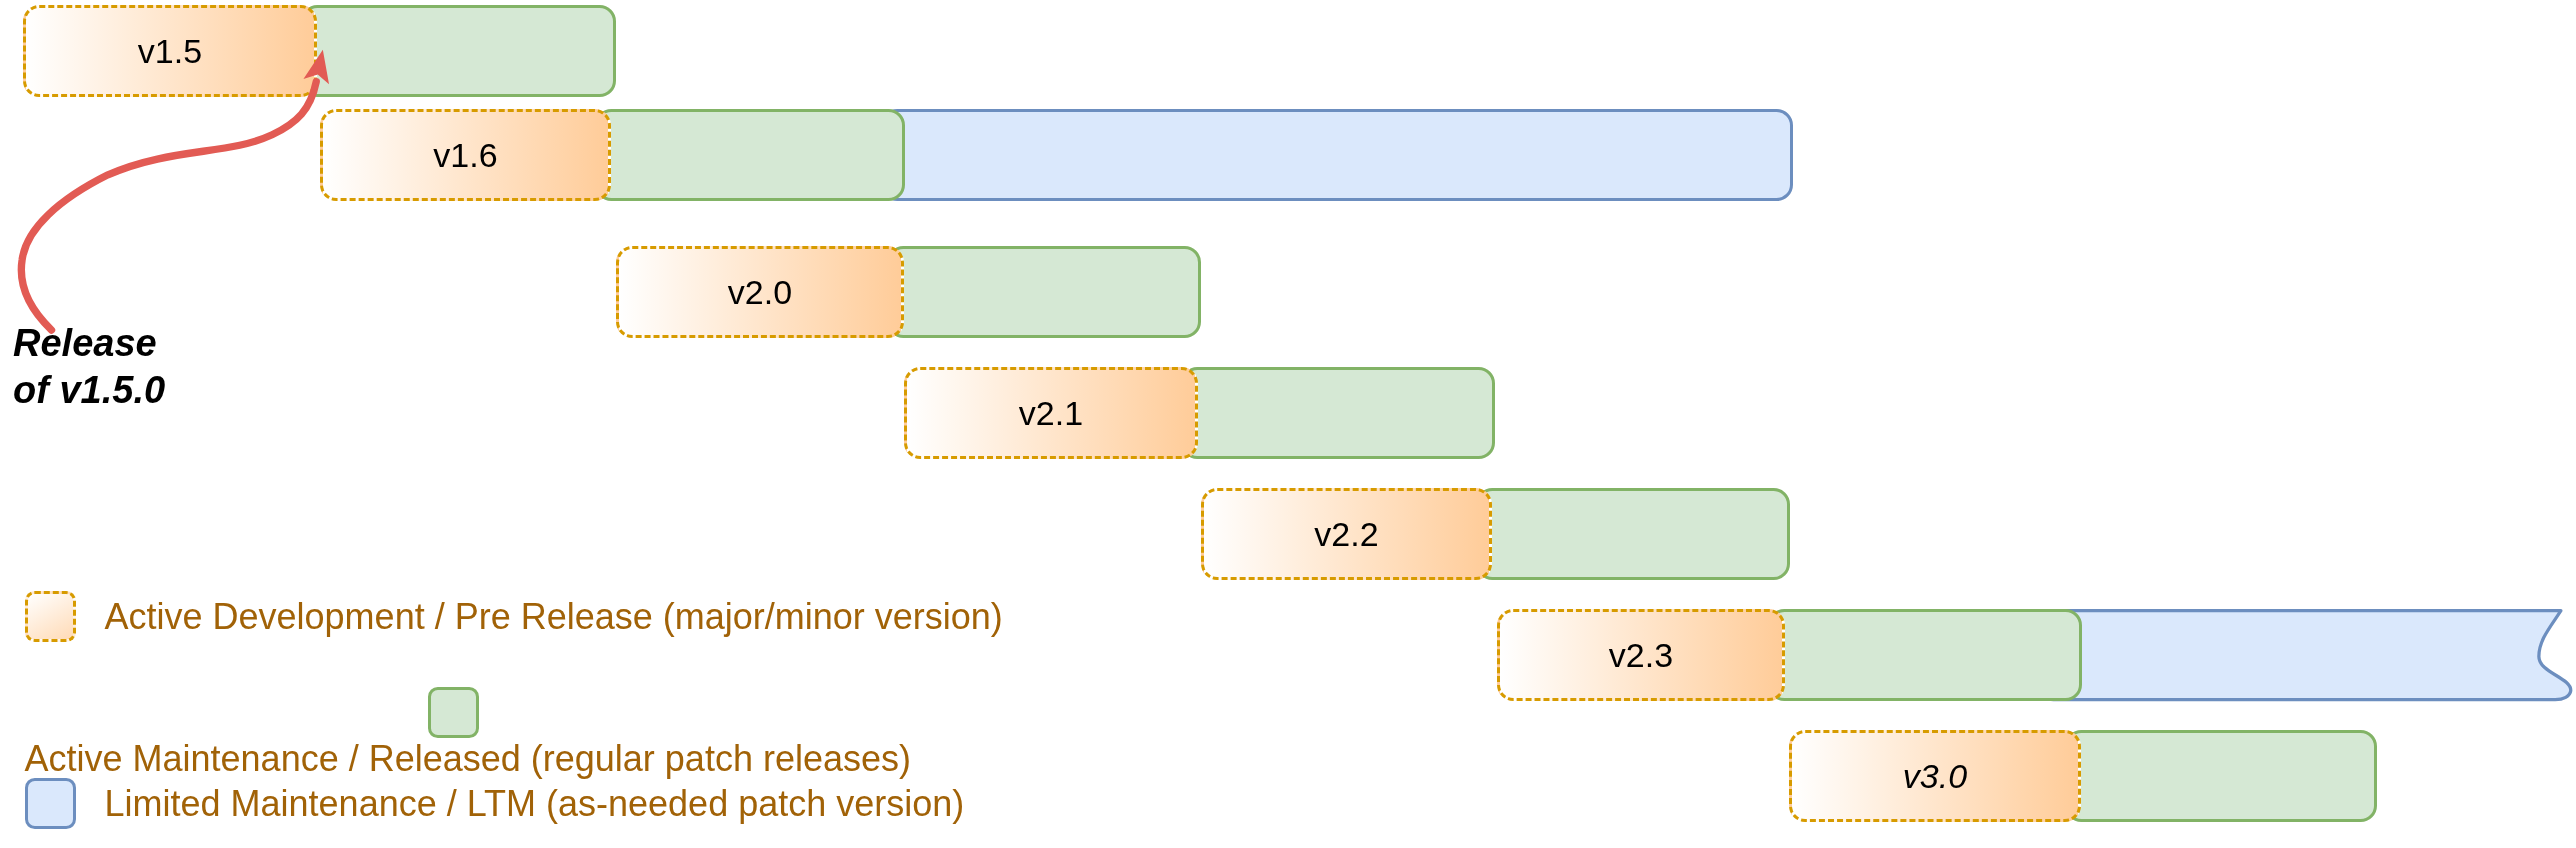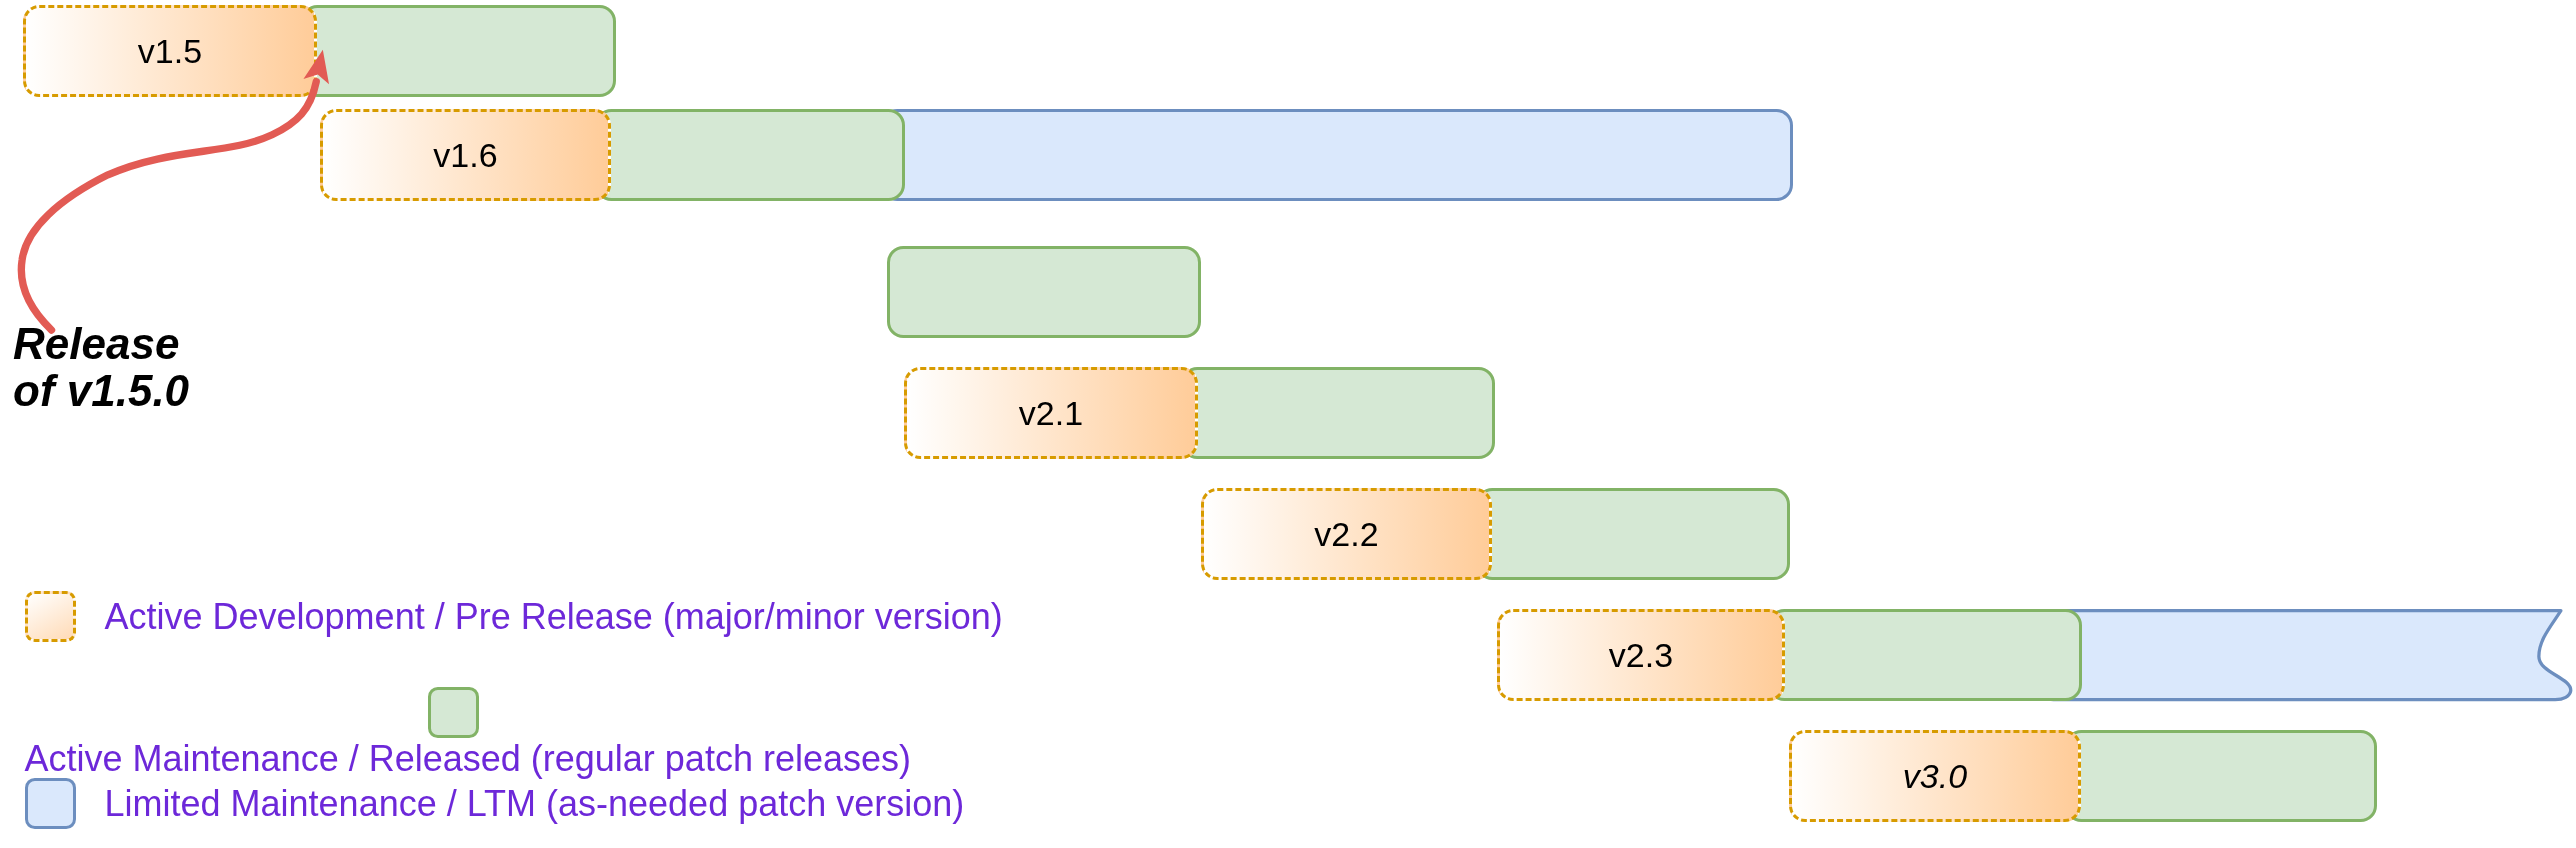--- a/index.html
+++ b/index.html
@@ -29,33 +29,33 @@
     z-index:1;
   }
   .seg-ltm-wavy { position:absolute; top:0; z-index:1; overflow:visible; }
   .seg-ltm-wavy path { fill:var(--ltm-fill); stroke:var(--ltm-border); stroke-width:4; stroke-linejoin:round; }
   .ver-label { font-size:34px; color:#000; line-height:1; }
   .arrow-svg { position:absolute; left:0; top:0; z-index:10; pointer-events:none; }
   .arrow-path { fill:none; stroke:var(--arrow-color); stroke-width:9; stroke-linecap:round; }
   .arrow-head { fill:var(--arrow-color); }
   .annotation {
     position:absolute; left:13px; top:320px; z-index:5;
-    font-size:44px; font-weight:bold; font-style:italic; color:#000;
+    font-size:38px; font-weight:bold; font-style:italic; color:#000;
     line-height:47px; white-space:nowrap;
   }
   .legend { position:absolute; left:24.5px; top:591px; z-index:4; }
   .legend-item { position:absolute; left:0; height:51px; display:flex; align-items:center; }
   .legend-item.li-0 { top:0; }
   .legend-item.li-1 { top:96px;flex-direction:column; }
   .legend-item.li-2 { top:187px; }
   .swatch { width:51px; height:51px; box-sizing:border-box; border-radius:9.8px; margin-right:29px; flex:0 0 auto; }
   .swatch-dev { background:linear-gradient(150deg, var(--dev-from) 0%, var(--dev-to) 140%); border:3.3px dashed var(--dev-border); }
   .swatch-maint { background:var(--maint-fill); border:3.3px solid var(--maint-border); }
   .swatch-ltm { background:var(--ltm-fill); border:3.3px solid var(--ltm-border); }
-  .legend-label { font-size:36px; color:#6d28d9; white-space:nowrap; }
+  .legend-label { font-size:36px; color:#a16207; white-space:nowrap; }
 </style>
 </head>
 <body>
 
 <div class="canvas">
 
   <div id="rows">
       <div class="row" style="top: 4.9px;">
         <div class="seg seg-dev" style="left: 23px; width: 294px;">
           <span class="ver-label">v1.5</span>
@@ -63,20 +63,23 @@
         <div class="seg seg-maint" style="left: 301px; width: 315px;"></div>
       </div>
       <div class="row" style="top: 109px;">
         <div class="seg seg-dev" style="left: 320px; width: 291px;">
           <span class="ver-label">v1.6</span>
         </div>
         <div class="seg seg-maint" style="left: 595px; width: 310px;"></div>
         <div class="seg seg-ltm" style="left: 881px; width: 912px;"></div>
       </div>
       <div class="row" style="top: 246px;">
+        <div class="seg seg-dev" style="left: 616px; width: 288px;">
+          <span class="ver-label">v2.0</span>
+        </div>
         <div class="seg seg-maint" style="left: 887px; width: 314px;"></div>
       </div>
       <div class="row" style="top: 367px;">
         <div class="seg seg-dev" style="left: 904px; width: 294px;">
           <span class="ver-label">v2.1</span>
         </div>
         <div class="seg seg-maint" style="left: 1181px; width: 314px;"></div>
       </div>
       <div class="row" style="top: 488px;">
         <div class="seg seg-dev" style="left: 1201px; width: 291px;">

